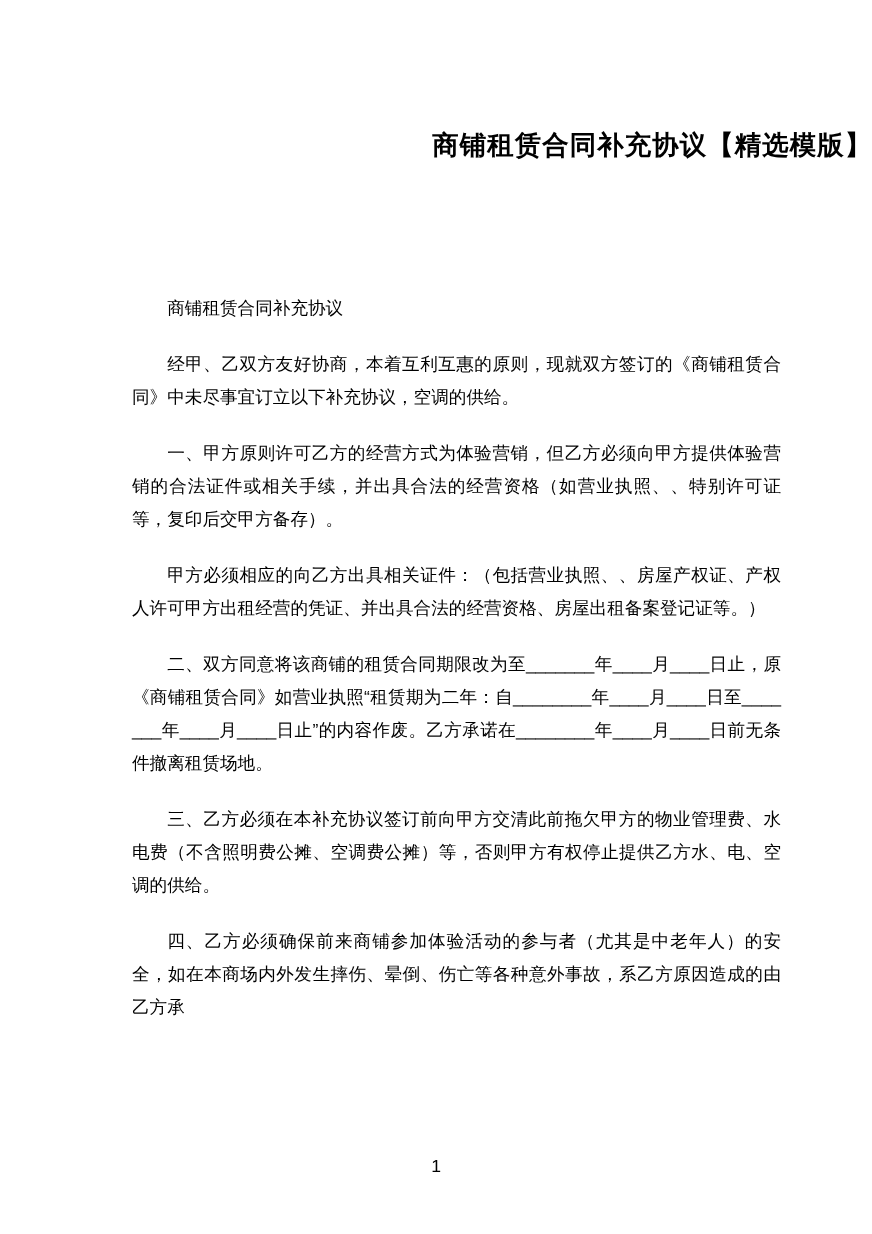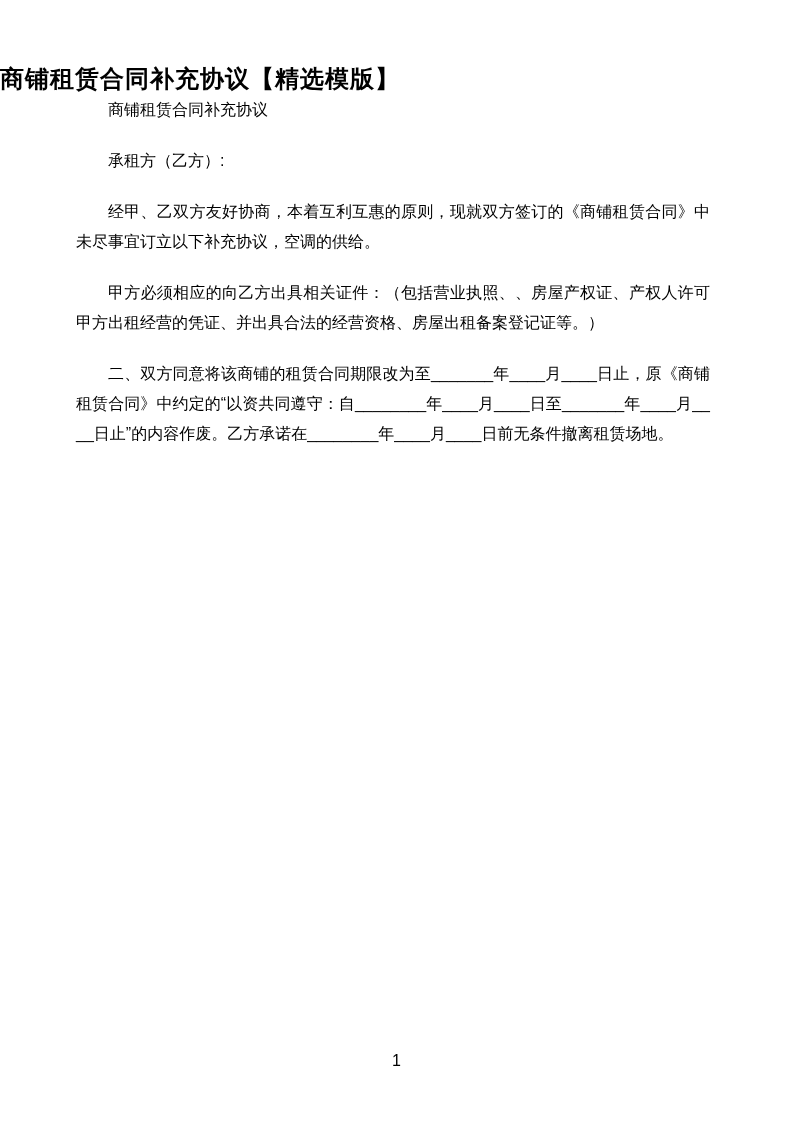--- a/index.html
+++ b/index.html
@@ -12,29 +12,30 @@
     width: 793px;
     height: 1122px;
     background: #ffffff;
     color: #000000;
     font-family: "Liberation Sans", sans-serif;
     overflow: hidden;
     box-sizing: border-box;
   }
   .doc-title {
     margin: 0;
-    padding-top: 62px;
+    padding-top: 116px;
     font-size: 24px;
     line-height: 33px;
     font-weight: 700;
-    text-align: left;
+    text-align: right;
     letter-spacing: 1px;
   }
   .doc-body {
-    padding-left: 76px;
+    margin-top: 117px;
+    padding-left: 120px;
     padding-right: 83px;
   }
   .doc-body p {
     margin: 0 0 21px 0;
     font-size: 16px;
     line-height: 30px;
     text-align: justify;
     text-indent: 2em;
     word-break: break-all;
   }
@@ -50,21 +51,23 @@
 </style>
 </head>
 <body>
 
 <div class="page">
 
   <h1 class="doc-title">商铺租赁合同补充协议【精选模版】</h1>
 
   <div class="doc-body">
     <p>商铺租赁合同补充协议</p>
-    <p>承租方（乙方）:</p>
     <p>经甲、乙双方友好协商，本着互利互惠的原则，现就双方签订的《商铺租赁合同》中未尽事宜订立以下补充协议，空调的供给。</p>
+    <p>一、甲方原则许可乙方的经营方式为体验营销，但乙方必须向甲方提供体验营销的合法证件或相关手续，并出具合法的经营资格（如营业执照、、特别许可证等，复印后交甲方备存）。</p>
     <p>甲方必须相应的向乙方出具相关证件：（包括营业执照、、房屋产权证、产权人许可甲方出租经营的凭证、并出具合法的经营资格、房屋出租备案登记证等。）</p>
-    <p>二、双方同意将该商铺的租赁合同期限改为至_______年____月____日止，原《商铺租赁合同》中约定的“以资共同遵守：自________年____月____日至_______年____月____日止”的内容作废。乙方承诺在________年____月____日前无条件撤离租赁场地。</p>
+    <p>二、双方同意将该商铺的租赁合同期限改为至_______年____月____日止，原《商铺租赁合同》如营业执照“租赁期为二年：自________年____月____日至_______年____月____日止”的内容作废。乙方承诺在________年____月____日前无条件撤离租赁场地。</p>
+    <p>三、乙方必须在本补充协议签订前向甲方交清此前拖欠甲方的物业管理费、水电费（不含照明费公摊、空调费公摊）等，否则甲方有权停止提供乙方水、电、空调的供给。</p>
+    <p>四、乙方必须确保前来商铺参加体验活动的参与者（尤其是中老年人）的安全，如在本商场内外发生摔伤、晕倒、伤亡等各种意外事故，系乙方原因造成的由乙方承</p>
   </div>
 
   <div class="page-number">1</div>
 
 </div>
 
 </body></html>

